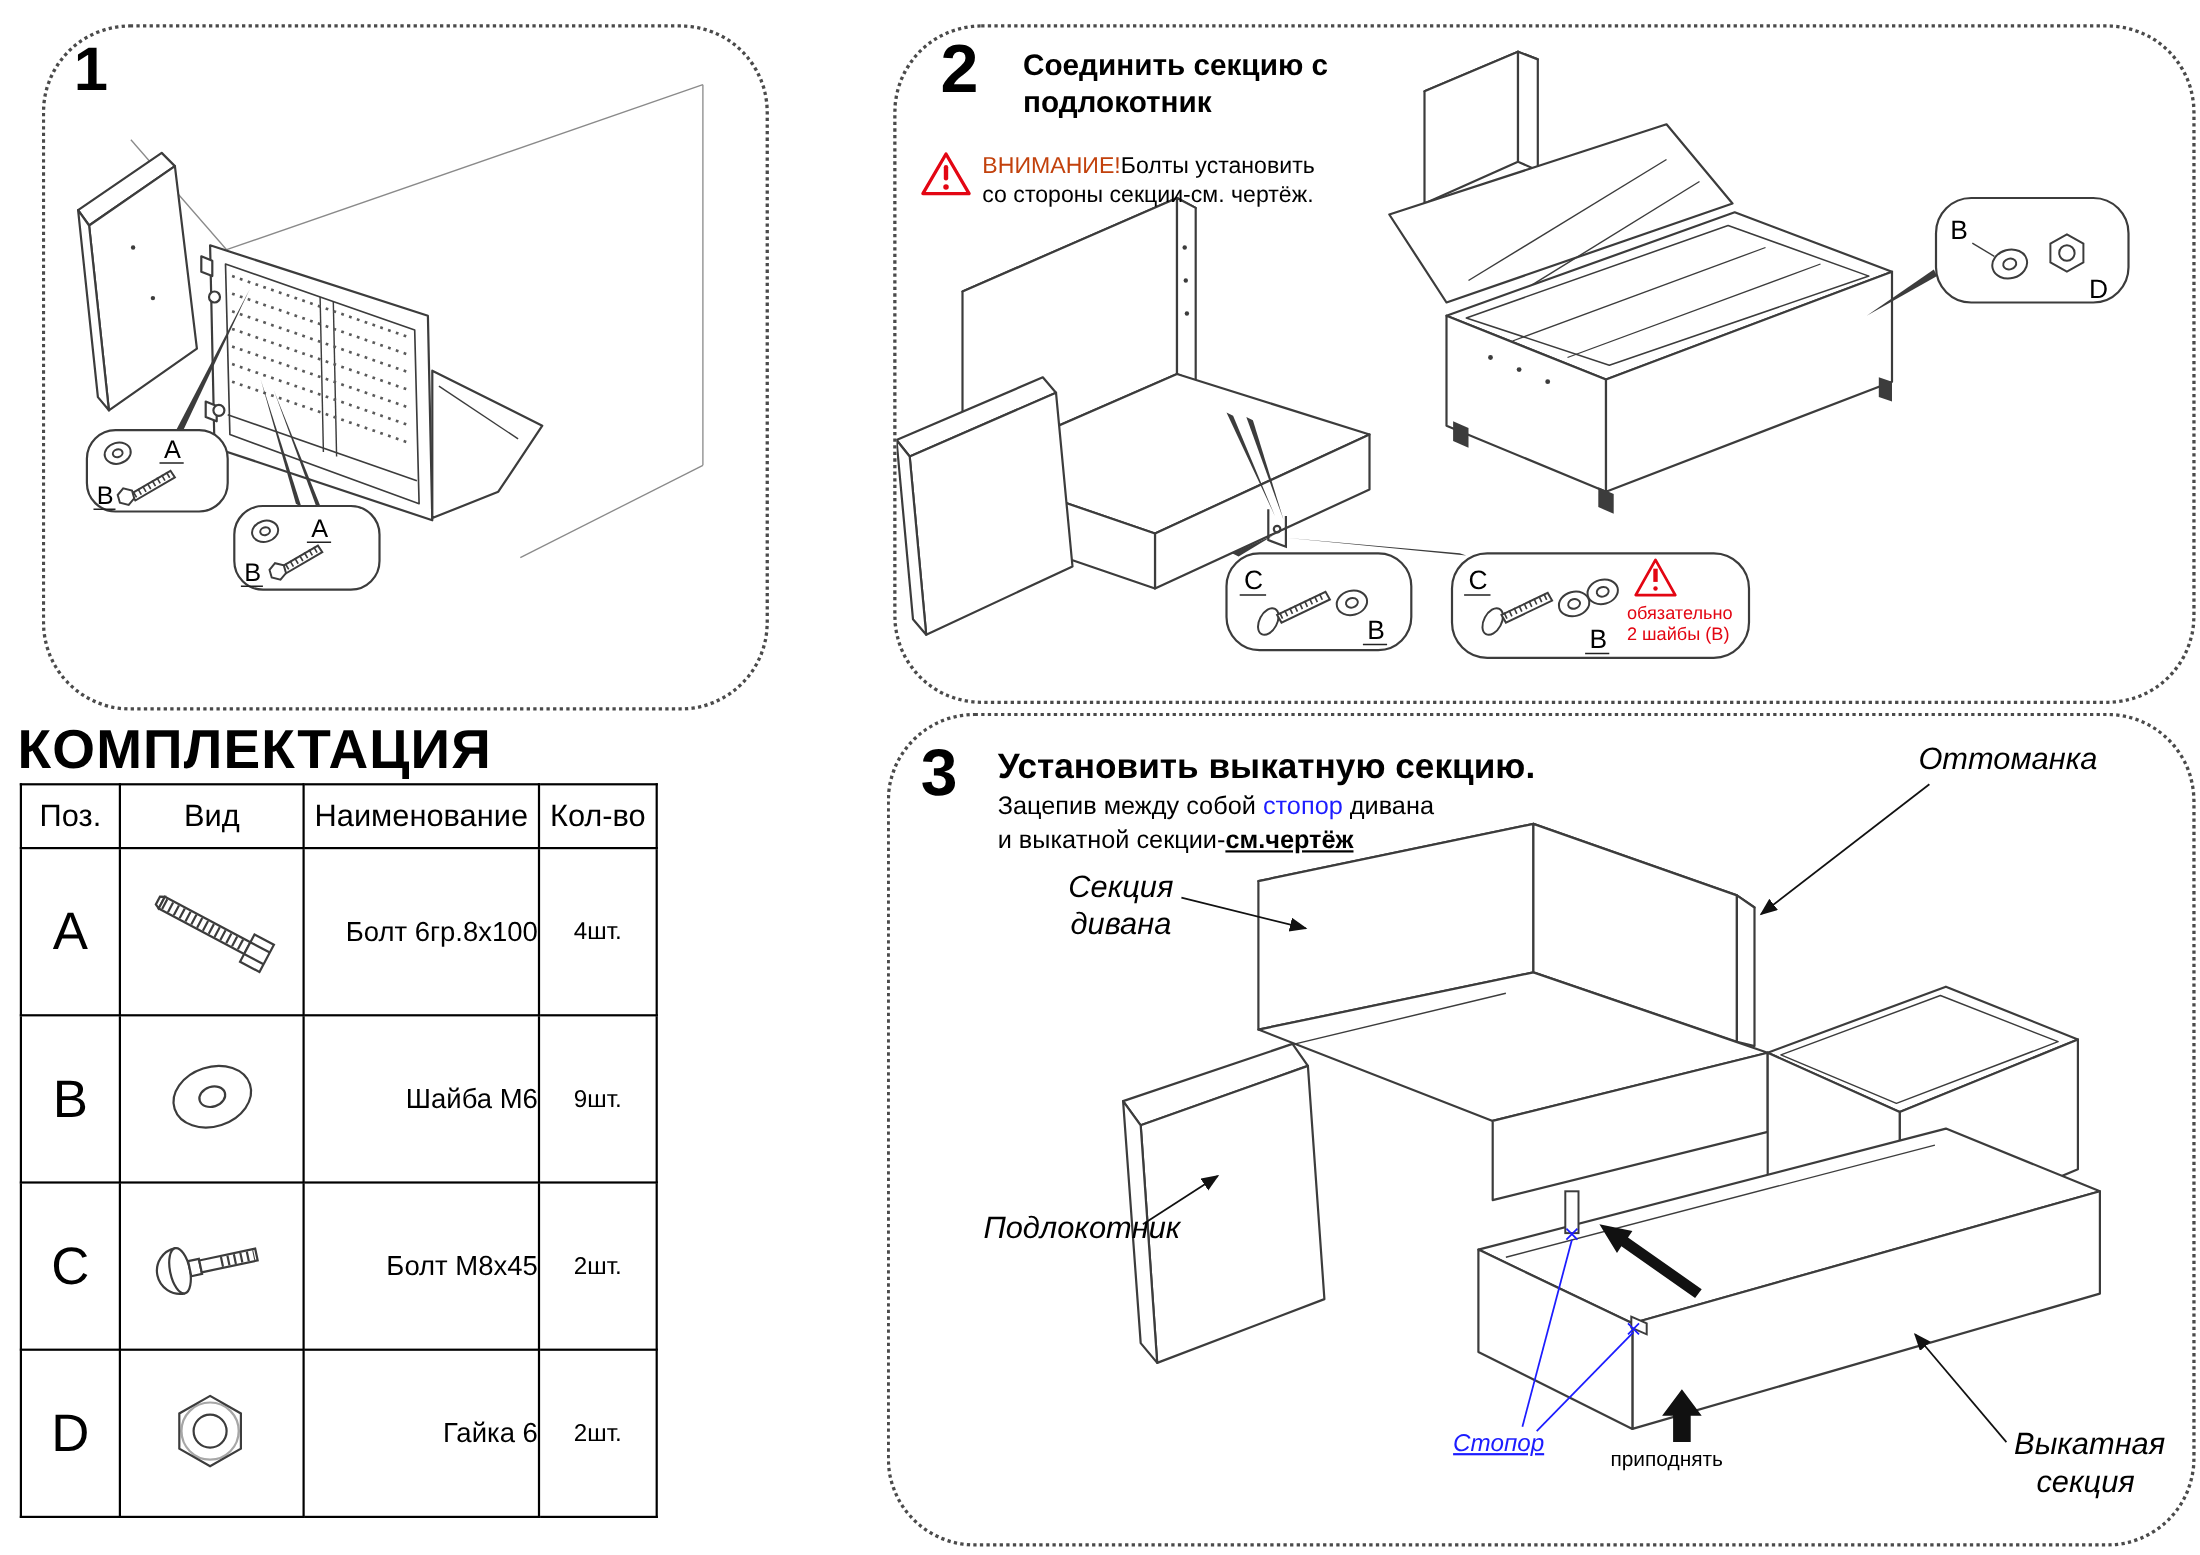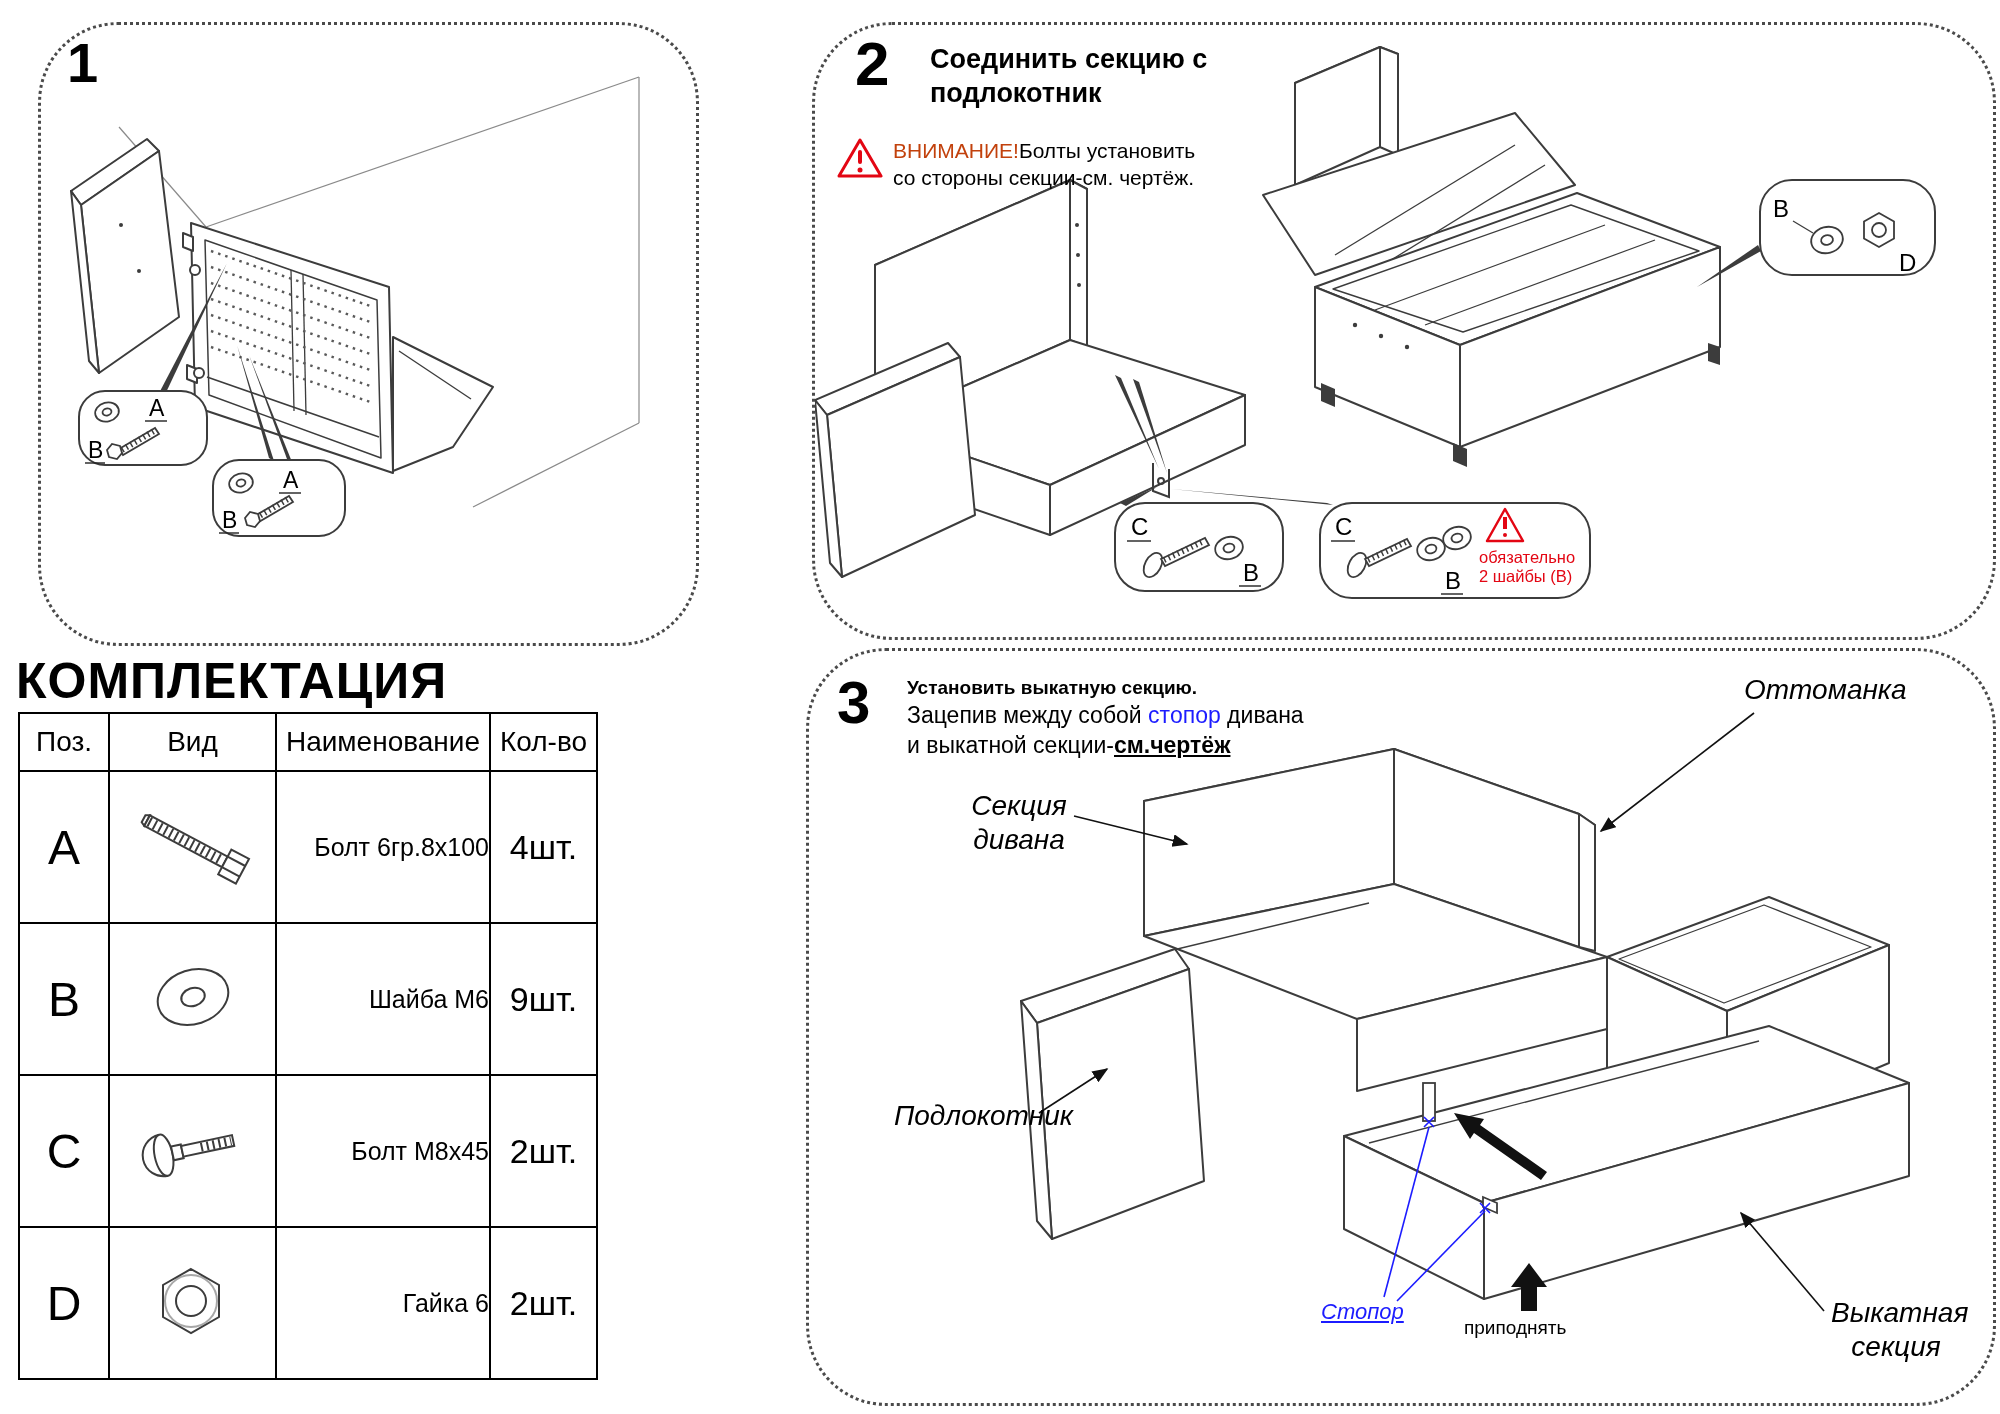--- a/index.html
+++ b/index.html
@@ -12,36 +12,36 @@
   .fig{position:absolute;left:0;top:0;}
   svg text{font-family:"Liberation Sans","DejaVu Sans",sans-serif;}
   .step-num{position:absolute;font-weight:bold;line-height:1;}
   .step-title{position:absolute;font-weight:bold;line-height:1.25;}
   #p1-num{left:26px;top:10px;font-size:56px;}
   #p1-title{left:80px;top:22px;width:455px;font-size:22.5px;}
   #p2-num{left:40px;top:8px;font-size:62px;}
   #p2-title{left:115px;top:18px;font-size:27px;}
   #p3-num{left:28px;top:22px;font-size:60px;}
   #s3-text{position:absolute;left:98px;top:24px;font-size:23px;line-height:1.32;white-space:nowrap;}
-  .s3-title{font-weight:bold;font-size:19px;}
+  .s3-title{font-weight:bold;font-size:32px;}
   .red{color:#c2410c;}
   .blue{color:#1c1cff;}
   .bold-underline{font-weight:bold;text-decoration:underline;}
   #warn{position:absolute;left:22px;top:112px;display:flex;align-items:flex-start;gap:10px;}
   #warn .warn-text{font-size:21px;line-height:1.3;white-space:nowrap;}
   .fig-label{position:absolute;font-style:italic;font-size:28px;line-height:1.2;}
   #kit-title{position:absolute;left:16px;top:652px;font-size:50px;font-weight:bold;letter-spacing:1px;}
   #parts-table{position:absolute;left:18px;top:712px;border-collapse:collapse;background:#fff;}
   #parts-table th,#parts-table td{border:2.5px solid #000;padding:0;}
   #parts-table thead th{height:56px;font-size:28px;font-weight:normal;text-align:center;}
   th.c-pos{width:88px;margin-left:44px;}th.c-view{width:165px;}th.c-name{width:212px;}th.c-qty{width:105px;}
   td.pos{font-size:48px;text-align:center;height:150px;}
   td.view{text-align:center;}
   td.name{font-size:25px;text-align:right;padding-left:10px;margin-left:24px;}
-  td.qty{font-size:34px;text-align:center;}
+  td.qty{font-size:22px;text-align:center;}
 </style>
 </head>
 <body>
 
 <div id="page">
 
   <section class="panel" id="panel1">
     <svg class="fig" width="655" height="618" viewBox="0 0 655 618">
       <g stroke="#8a8a8a" stroke-width="1.2">
         <line x1="78" y1="102" x2="165" y2="202"></line>

